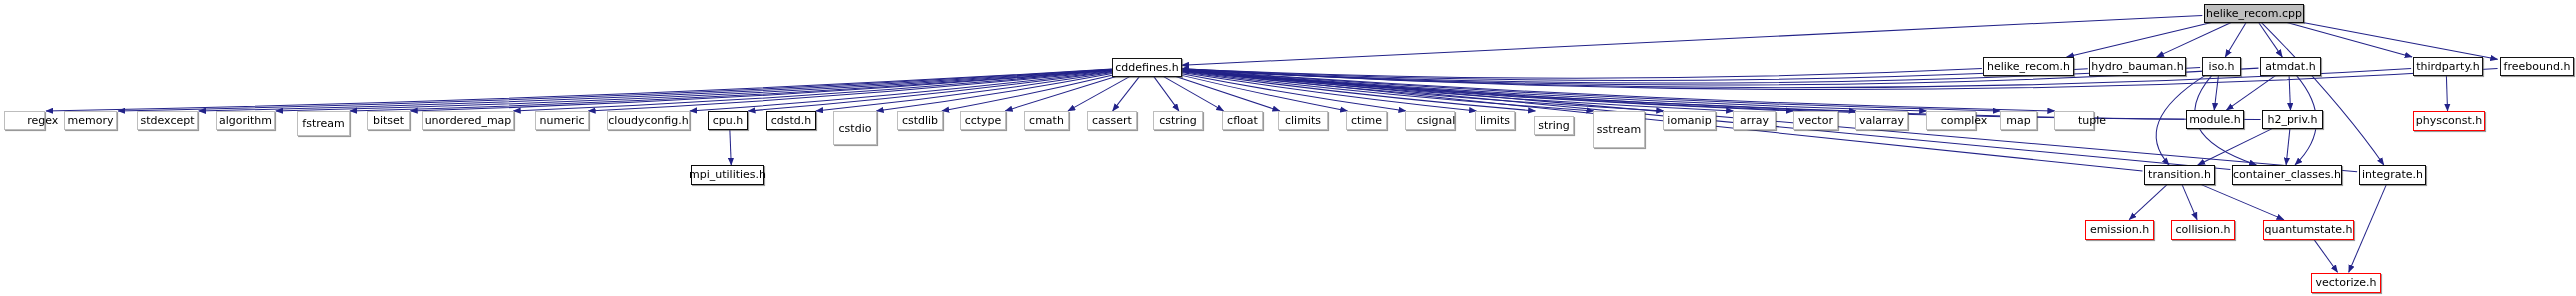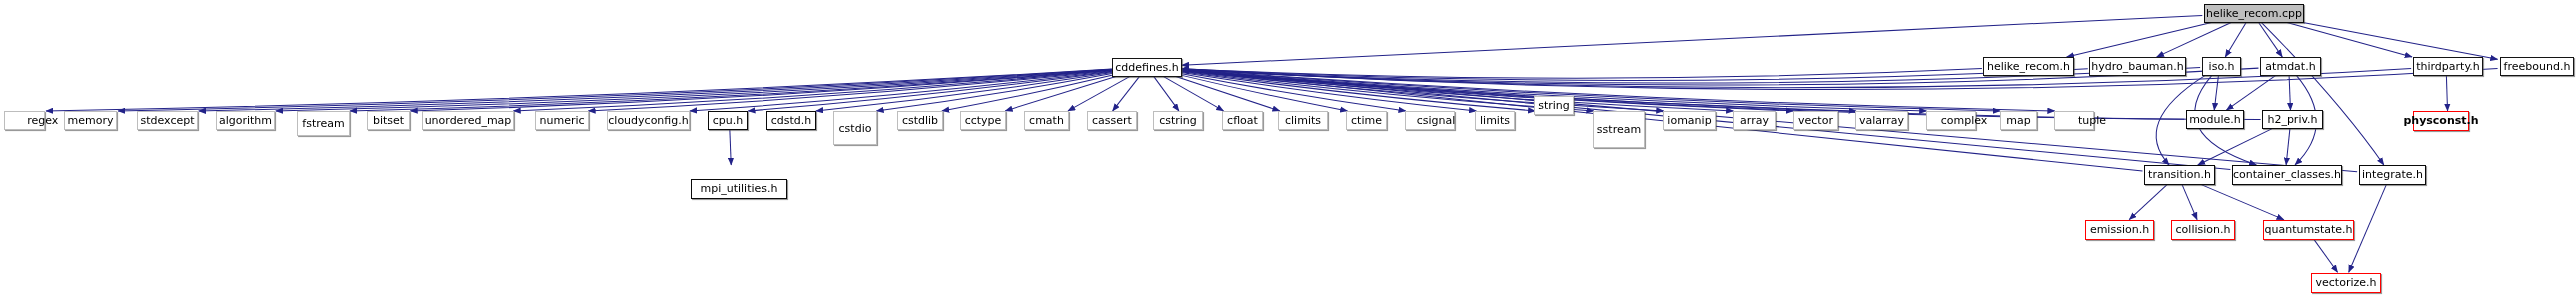--- a/index.html
+++ b/index.html
@@ -121,33 +121,33 @@
       <div class="node leaf" style="left: 897px; top: 111px; width: 46px; height: 19px;">cstdlib</div>
       <div class="node leaf" style="left: 960px; top: 111px; width: 46px; height: 19px;">cctype</div>
       <div class="node leaf" style="left: 1024px; top: 111px; width: 45px; height: 19px;">cmath</div>
       <div class="node leaf" style="left: 1087px; top: 111px; width: 50px; height: 19px;">cassert</div>
       <div class="node leaf" style="left: 1153px; top: 111px; width: 50px; height: 19px;">cstring</div>
       <div class="node leaf" style="left: 1222px; top: 111px; width: 41px; height: 19px;">cfloat</div>
       <div class="node leaf" style="left: 1278px; top: 111px; width: 50px; height: 19px;">climits</div>
       <div class="node leaf" style="left: 1346px; top: 111px; width: 41px; height: 19px;">ctime</div>
       <div class="node leaf" style="left: 1405px; top: 111px; width: 50px; height: 19px; padding-left: 12px;">csignal</div>
       <div class="node leaf" style="left: 1475px; top: 111px; width: 40px; height: 19px;">limits</div>
-      <div class="node leaf" style="left: 1534px; top: 96px; width: 40px; height: 19px; text-align: right;">string</div>
+      <div class="node leaf" style="left: 1534px; top: 116px; width: 40px; height: 19px; text-align: right;">string</div>
       <div class="node leaf" style="left: 1593px; top: 111px; width: 52px; height: 37px;">sstream</div>
       <div class="node leaf" style="left: 1663px; top: 111px; width: 53px; height: 19px;">iomanip</div>
       <div class="node leaf" style="left: 1733px; top: 111px; width: 43px; height: 19px;">array</div>
       <div class="node leaf" style="left: 1793px; top: 111px; width: 45px; height: 19px;">vector</div>
       <div class="node leaf" style="left: 1855px; top: 111px; width: 53px; height: 19px;">valarray</div>
       <div class="node leaf" style="left: 1926px; top: 111px; width: 50px; height: 19px; padding-left: 26px;">complex</div>
       <div class="node leaf" style="left: 2000px; top: 111px; width: 37px; height: 19px;">map</div>
       <div class="node leaf" style="left: 2054px; top: 111px; width: 40px; height: 19px; padding-left: 36px;">tuple</div>
       <div class="node bold" style="left: 2186px; top: 110px; width: 58px; height: 19px;">module.h</div>
       <div class="node bold" style="left: 2262px; top: 110px; width: 61px; height: 19px;">h2_priv.h</div>
-      <div class="node red" style="left: 2413px; top: 111px; width: 56px; height: 19.5px; font-weight: bold;">physconst.h</div>
-      <div class="node bold" style="left: 691px; top: 179px; width: 96px; height: 19.5px;">mpi_utilities.h</div>
+      <div class="node red" style="left: 2413px; top: 111px; width: 72px; height: 19.5px;">physconst.h</div>
+      <div class="node bold" style="left: 691px; top: 165px; width: 73px; height: 19.5px;">mpi_utilities.h</div>
       <div class="node bold" style="left: 2144px; top: 165px; width: 71px; height: 19.5px;">transition.h</div>
       <div class="node bold" style="left: 2232px; top: 165px; width: 110px; height: 19.5px;">container_classes.h</div>
       <div class="node bold" style="left: 2359px; top: 165px; width: 67px; height: 19.5px;">integrate.h</div>
       <div class="node red" style="left: 2085px; top: 220px; width: 69px; height: 19.5px;">emission.h</div>
       <div class="node red" style="left: 2171px; top: 220px; width: 64px; height: 19.5px;">collision.h</div>
       <div class="node red" style="left: 2263px; top: 220px; width: 91px; height: 19.5px;">quantumstate.h</div>
       <div class="node red" style="left: 2311px; top: 273px; width: 70px; height: 19.5px;">vectorize.h</div>
     </div>
 </div>
 

